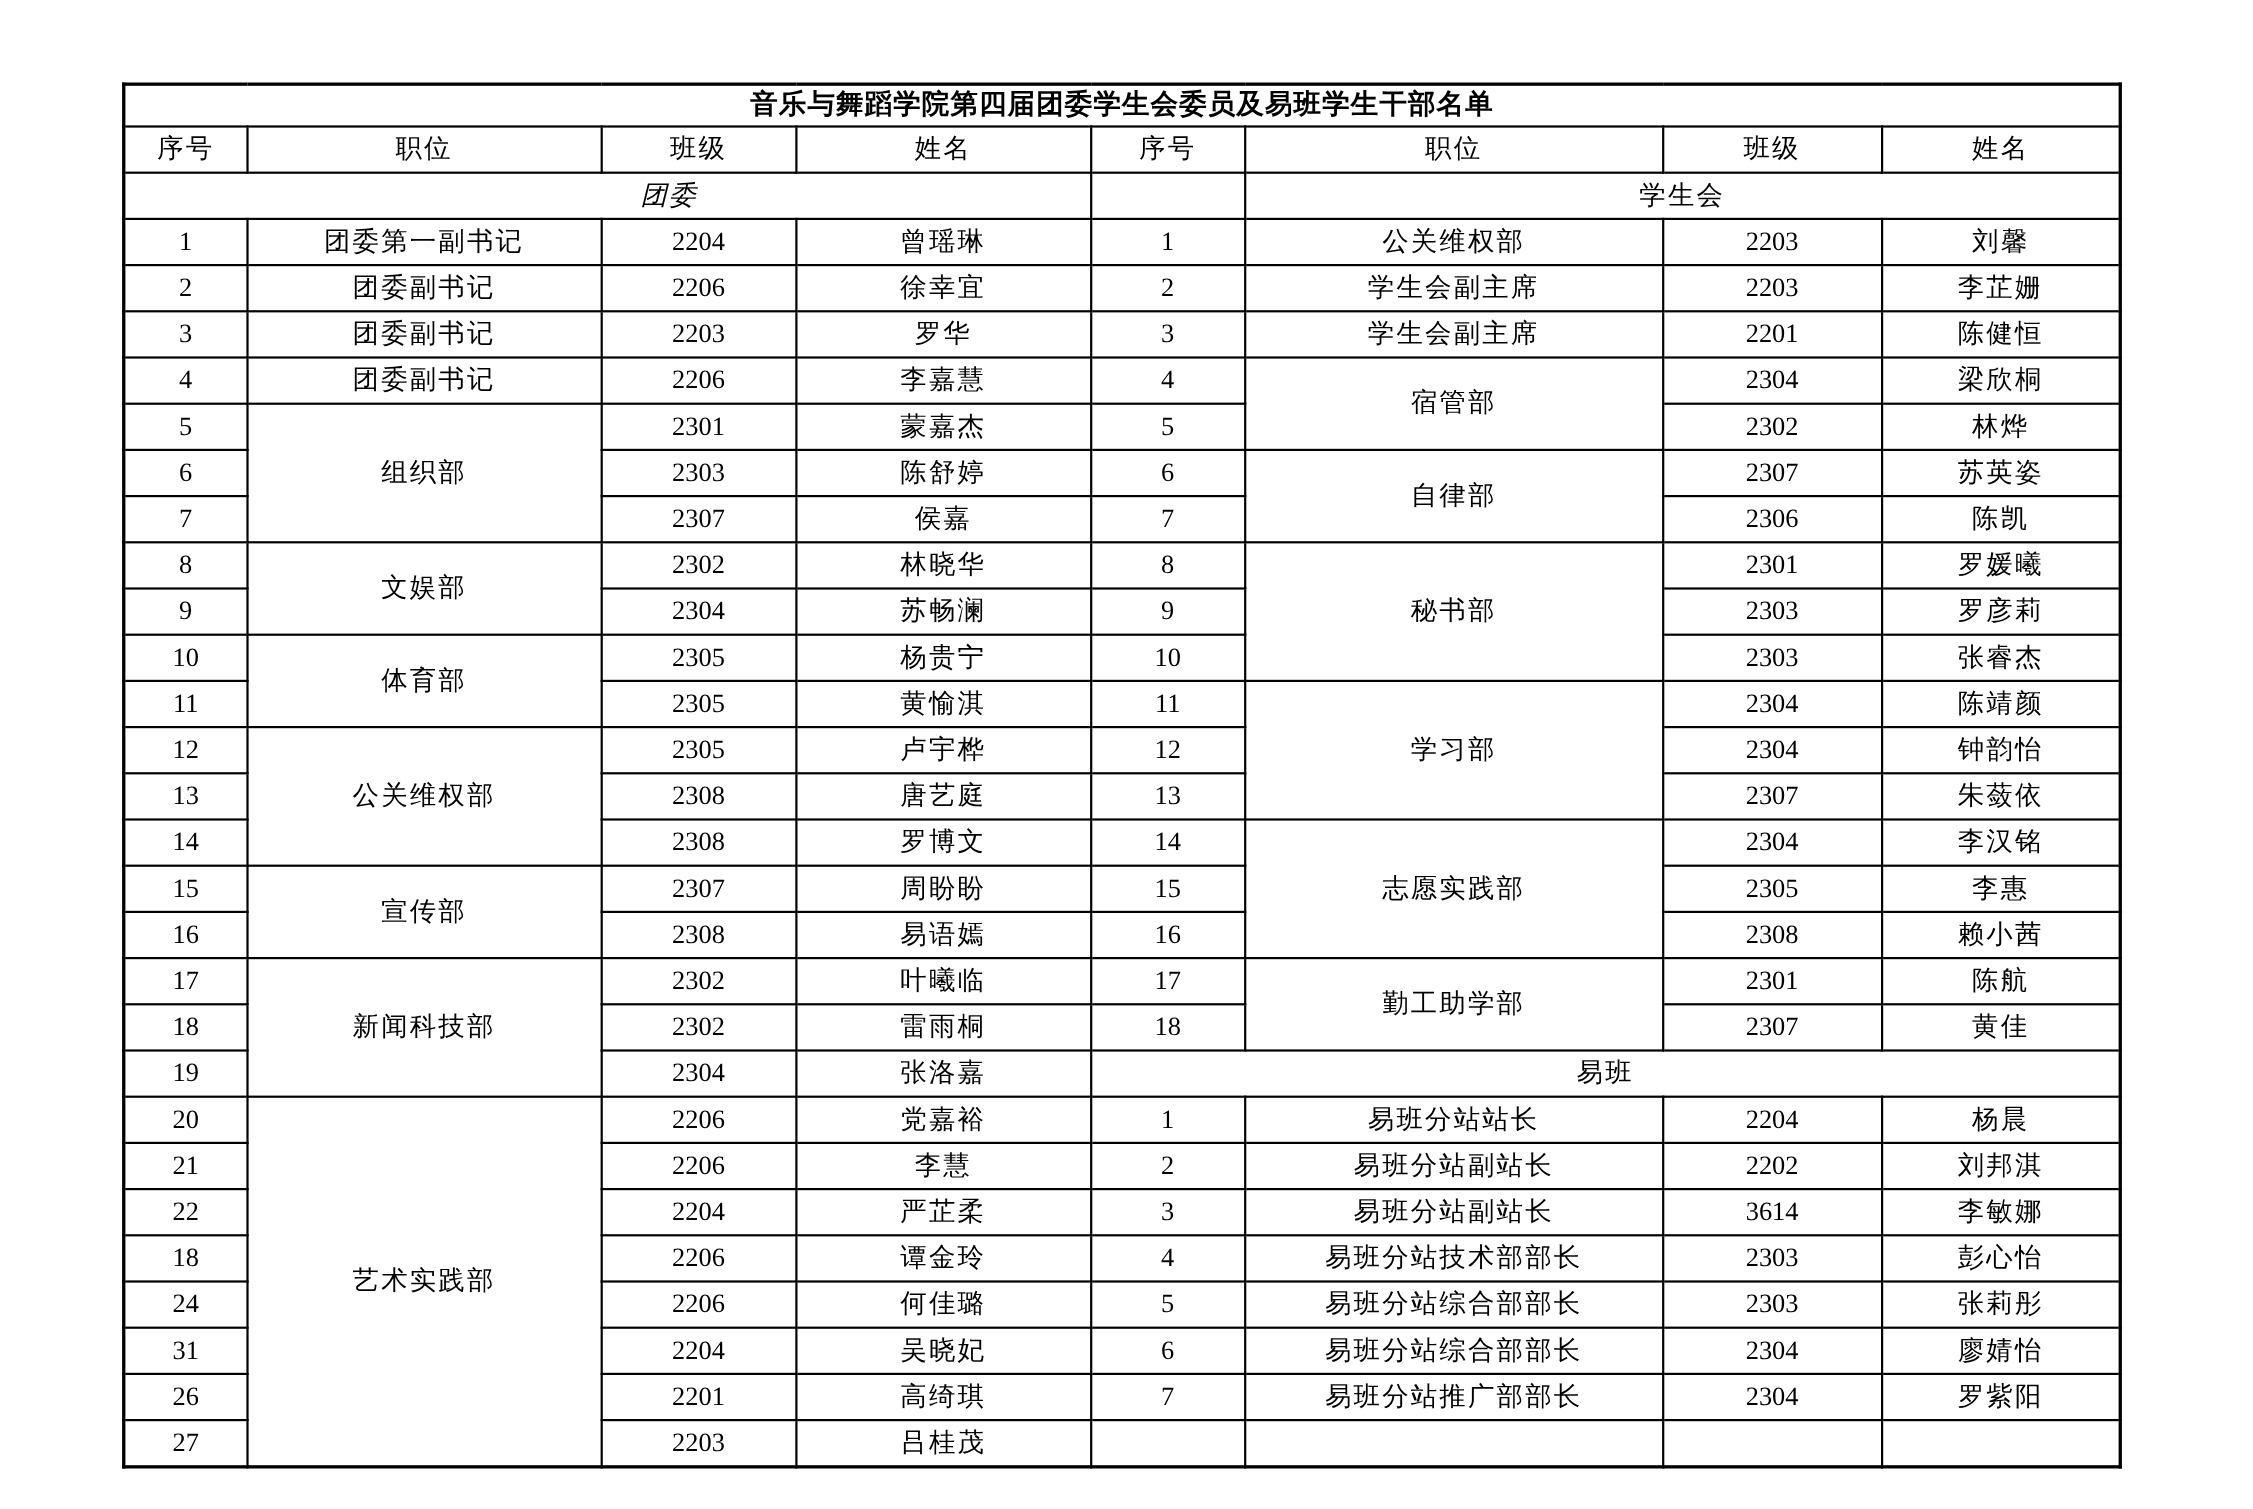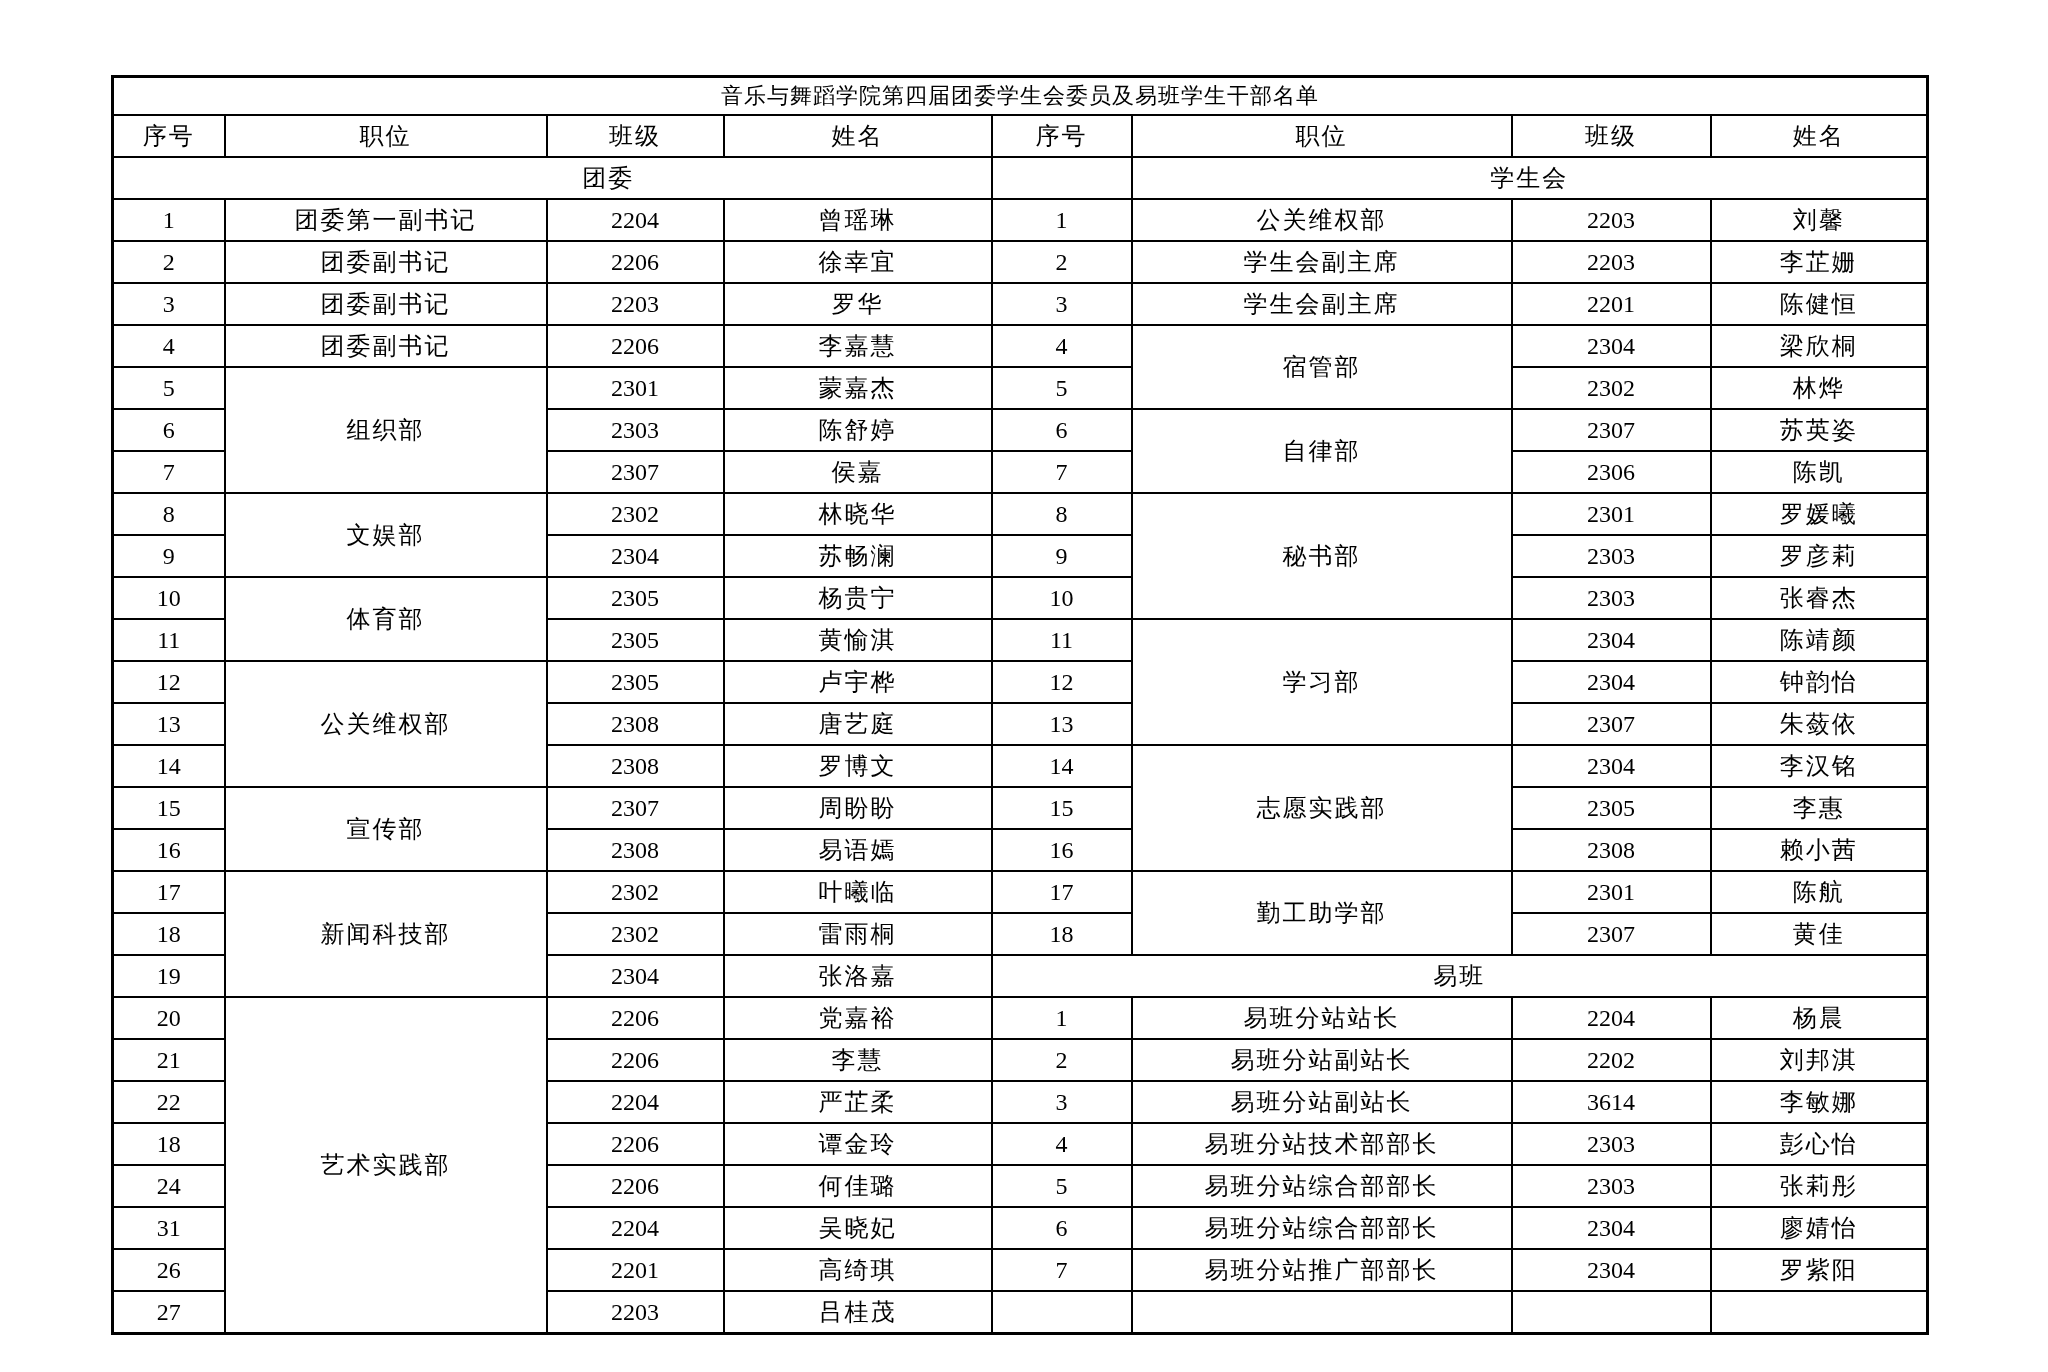--- a/index.html
+++ b/index.html
@@ -28,25 +28,25 @@
     line-height: 1.1;
     height: 40px;
     padding: 0;
     letter-spacing: 2px;
     overflow: hidden;
     white-space: nowrap;
   }
   td.num { letter-spacing: 0; }
   tr.title-row td {
     height: 36px;
-    font-size: 22px;
-    font-weight: normal;
+    font-size: 25px;
+    font-weight: bold;
     letter-spacing: 1px;
   }
-  td.sec-left { padding-left: 112px; }  
+  td.sec-left { padding-left: 112px; font-style: italic; }  
 </style>
 </head>
 <body>
 
 <table class="roster">
   <colgroup>
     <col style="width:112px">
       <col style="width:322px">
       <col style="width:177px">
       <col style="width:268px">

